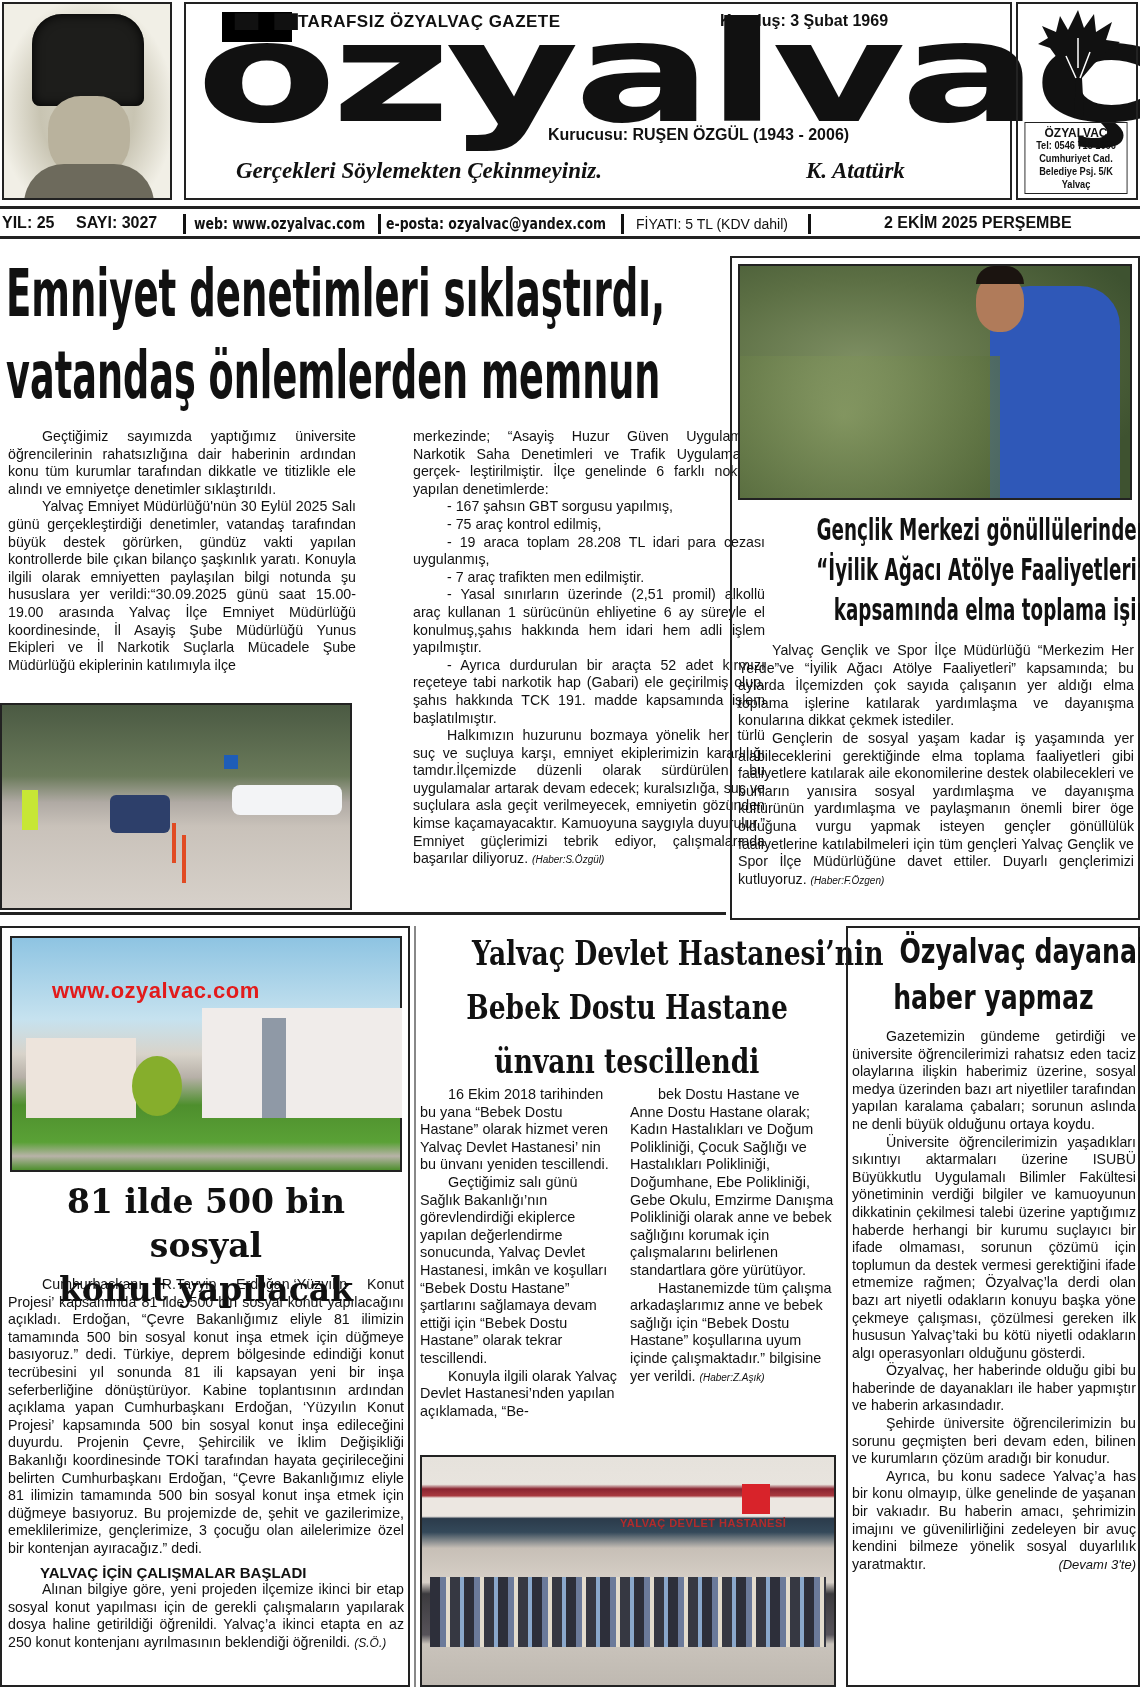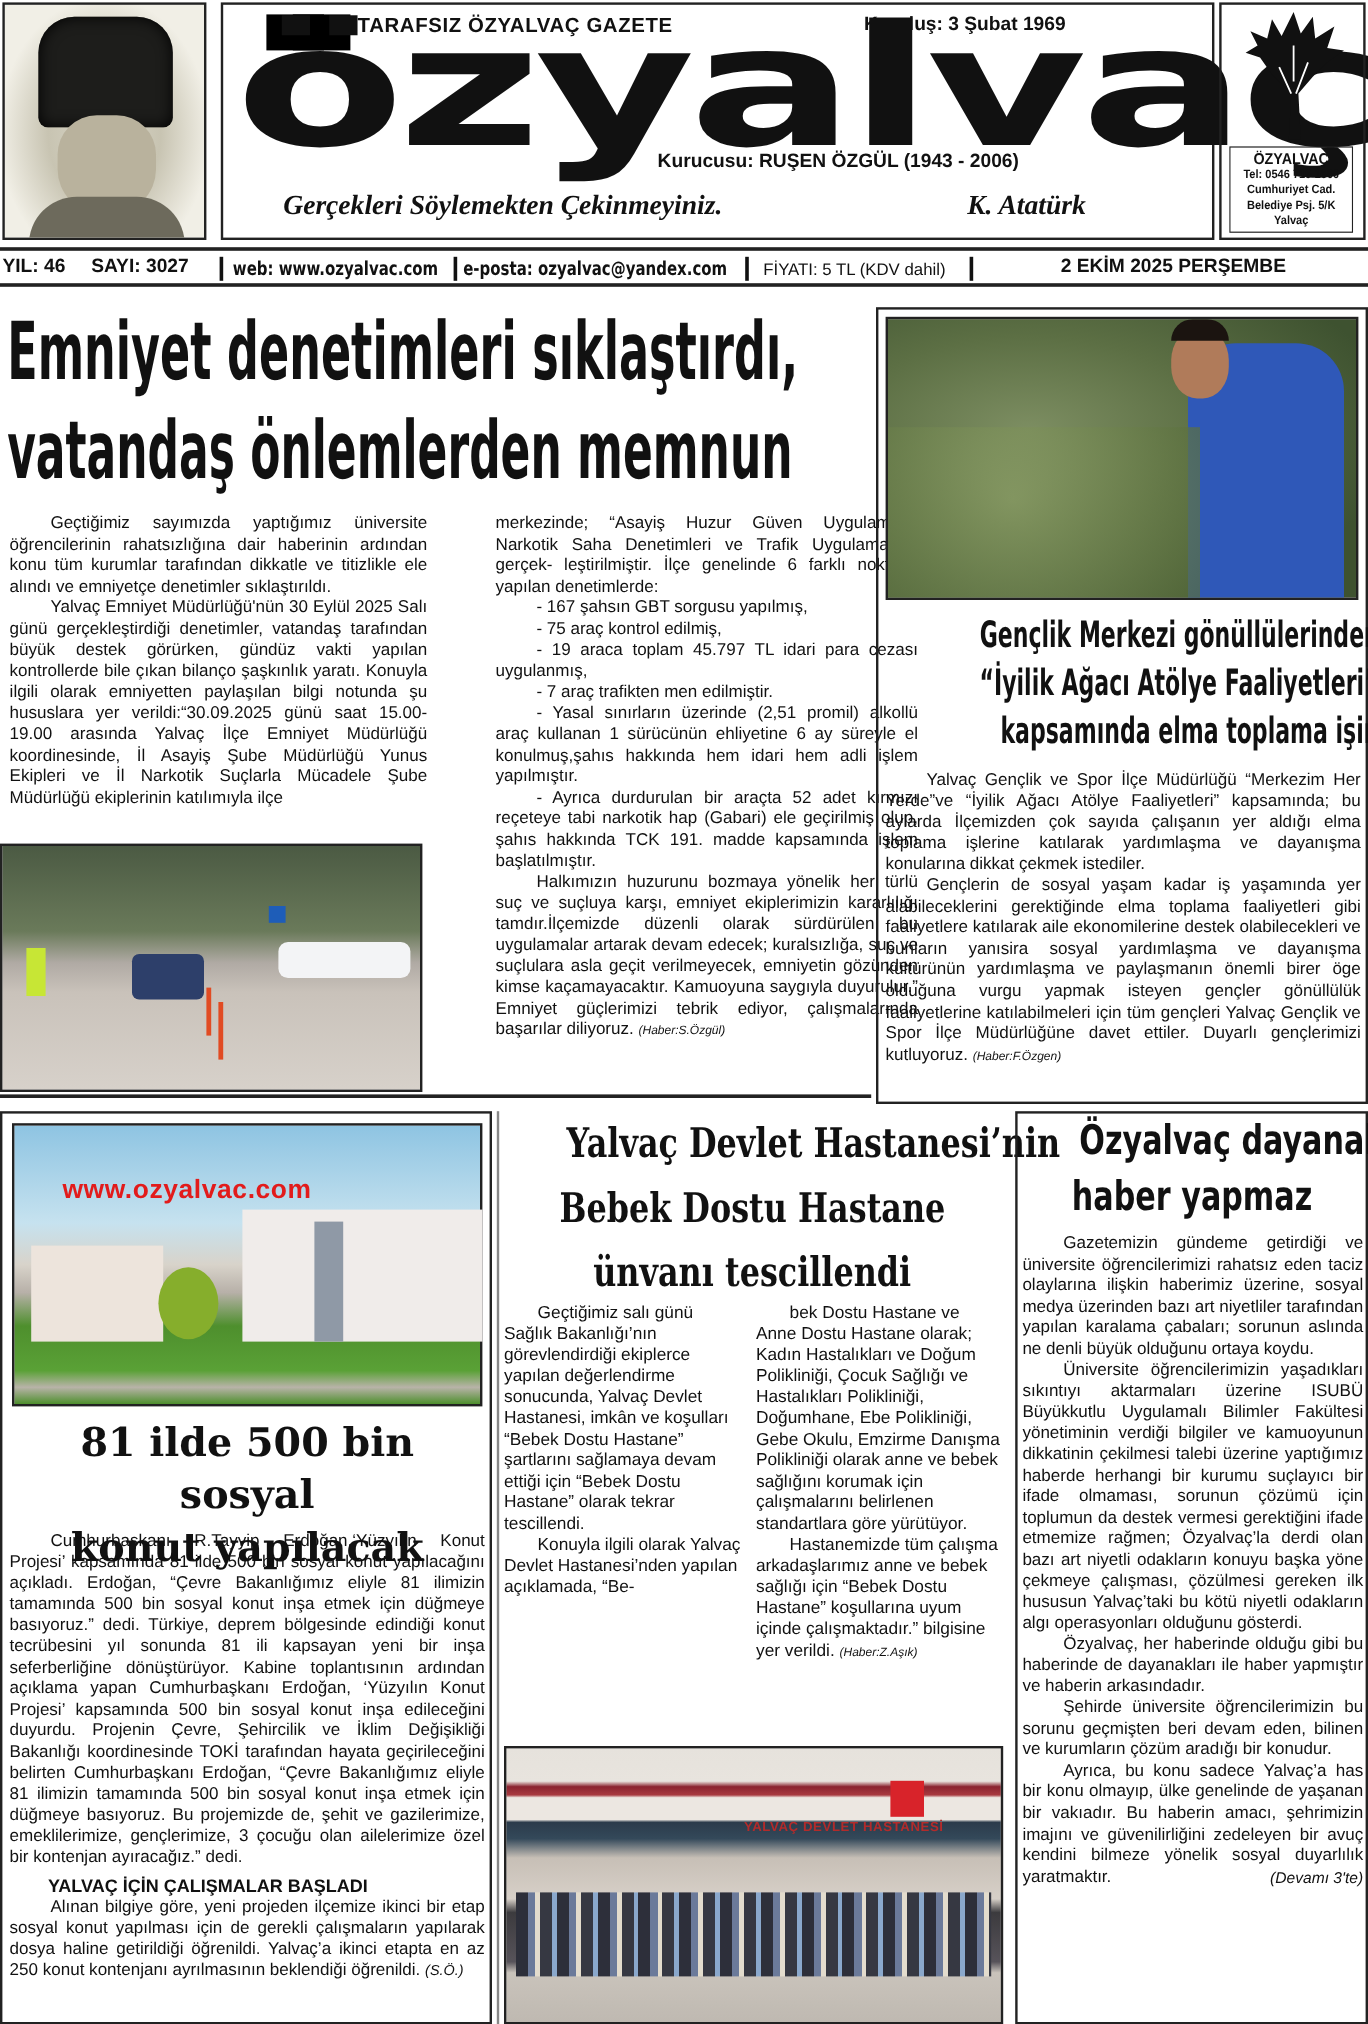--- a/index.html
+++ b/index.html
@@ -94,21 +94,21 @@
 </svg>
 <div class="abs contact">
   <div class="brand">ÖZYALVAÇ</div>
   <div>Tel: 0546 715 1666</div>
   <div>Cumhuriyet Cad.</div>
   <div>Belediye Psj. 5/K Yalvaç</div>
 </div>
 
 <div class="abs bar-top"></div>
 <div class="abs infobar">
-  <span style="left:2px">YIL: 46</span>
+  <span style="left:2px">YIL: 25</span>
   <span style="left:76px">SAYI: 3027</span>
   <div class="sep" style="left:183px"></div>
   <span style="left:194px" class="cond">web: www.ozyalvac.com</span>
   <div class="sep" style="left:378px"></div>
   <span style="left:386px" class="cond">e-posta: ozyalvac@yandex.com</span>
   <div class="sep" style="left:621px"></div>
   <span style="left:636px; font-weight:normal; font-size:14px; top:4px">FİYATI: 5 TL (KDV dahil)</span>
   <div class="sep" style="left:808px"></div>
   <span style="left:884px">2 EKİM 2025 PERŞEMBE</span>
 </div>
@@ -126,21 +126,21 @@
   <div style="position:absolute;left:108px;top:90px;width:60px;height:38px;background:#2d3f6a;border-radius:6px"></div>
   <div style="position:absolute;left:230px;top:80px;width:110px;height:30px;background:#f3f4f6;border-radius:8px"></div>
   <div style="position:absolute;left:222px;top:50px;width:14px;height:14px;background:#1e5db8"></div>
   <div style="position:absolute;left:180px;top:130px;width:4px;height:48px;background:#e14b23"></div>
   <div style="position:absolute;left:170px;top:118px;width:4px;height:40px;background:#e14b23"></div>
 </div>
 <div class="abs body col2">
   <p class="ni">merkezinde; “Asayiş Huzur Güven Uygulaması, Narkotik Saha Denetimleri ve Trafik Uygulamaları” gerçek- leştirilmiştir. İlçe genelinde 6 farklı noktada yapılan denetimlerde:</p>
   <p>- 167 şahsın GBT sorgusu yapılmış,</p>
   <p>- 75 araç kontrol edilmiş,</p>
-  <p>- 19 araca toplam 45.797 TL idari para cezası uygulanmış,</p>
+  <p>- 19 araca toplam 28.208 TL idari para cezası uygulanmış,</p>
   <p>- 7 araç trafikten men edilmiştir.</p>
   <p>- Yasal sınırların üzerinde (2,51 promil) alkollü araç kullanan 1 sürücünün ehliyetine 6 ay süreyle el konulmuş,şahıs hakkında hem idari hem adli işlem yapılmıştır.</p>
   <p>- Ayrıca durdurulan bir araçta 52 adet kırmızı reçeteye tabi narkotik hap (Gabari) ele geçirilmiş olup, şahıs hakkında TCK 191. madde kapsamında işlem başlatılmıştır.</p>
   <p><span>Halkımızın huzurunu bozmaya yönelik her türlü suç ve suçluya karşı, emniyet ekiplerimizin kararlılığı tamdır.İlçemizde düzenli olarak sürdürülen bu uygulamalar artarak devam edecek; kuralsızlığa, suç ve suçlulara asla geçit verilmeyecek, emniyetin gözünden kimse kaçamayacaktır. Kamuoyuna saygıyla duyurulur.” Emniyet güçlerimizi tebrik ediyor, çalışmalarında başarılar diliyoruz.</span> <span class="byline">(Haber:S.Özgül)</span></p>
 </div>
 <div class="abs rule-mid"></div>
 
 <div class="abs apple-frame"></div>
 <div class="abs photo apple-photo">
   <div style="position:absolute;left:250px;top:20px;width:130px;height:220px;background:#2f58b8;border-radius:40px 40px 0 0"></div>
@@ -176,20 +176,21 @@
   <p><span>Alınan bilgiye göre, yeni projeden ilçemize ikinci bir etap sosyal konut yapılması için de gerekli çalışmaların yapılarak dosya haline getirildiği öğrenildi. Yalvaç’a ikinci etapta en az 250 konut kontenjanı ayrılmasının beklendiği öğrenildi.</span> <span class="byline" style="font-size:12px">(S.Ö.)</span></p>
 </div>
 
 <div class="abs hosp-frame"></div>
 <div class="abs hosp-head">
   <div>Yalvaç Devlet Hastanesi’nin</div><br>
   <div>Bebek Dostu Hastane</div><br>
   <div>ünvanı tescillendi</div>
 </div>
 <div class="abs body narrow col5">
+  <p>16 Ekim 2018 tarihinden bu yana “Bebek Dostu Hastane” olarak hizmet veren Yalvaç Devlet Hastanesi’ nin bu ünvanı yeniden tescillendi.</p>
   <p>Geçtiğimiz salı günü Sağlık Bakanlığı’nın görevlendirdiği ekiplerce yapılan değerlendirme sonucunda, Yalvaç Devlet Hastanesi, imkân ve koşulları “Bebek Dostu Hastane” şartlarını sağlamaya devam ettiği için “Bebek Dostu Hastane” olarak tekrar tescillendi.</p>
   <p>Konuyla ilgili olarak Yalvaç Devlet Hastanesi’nden yapılan açıklamada, “Be-</p>
 </div>
 <div class="abs body narrow col6">
   <p class="ni">bek Dostu Hastane ve Anne Dostu Hastane olarak; Kadın Hastalıkları ve Doğum Polikliniği, Çocuk Sağlığı ve Hastalıkları Polikliniği, Doğumhane, Ebe Polikliniği, Gebe Okulu, Emzirme Danışma Polikliniği olarak anne ve bebek sağlığını korumak için çalışmalarını belirlenen standartlara göre yürütüyor.</p>
   <p><span>Hastanemizde tüm çalışma arkadaşlarımız anne ve bebek sağlığı için “Bebek Dostu Hastane” koşullarına uyum içinde çalışmaktadır.” bilgisine yer verildi.</span> <span class="byline">(Haber:Z.Aşık)</span></p>
 </div>
 <div class="abs photo hosp-photo">
   <div style="position:absolute;left:8px;top:120px;width:396px;height:70px;background:repeating-linear-gradient(90deg,#2d2f3a 0 10px,#6b7a9a 10px 16px,#e3dccd 16px 20px,#363842 20px 30px,#8aa8cc 30px 34px)"></div>
 </div>

